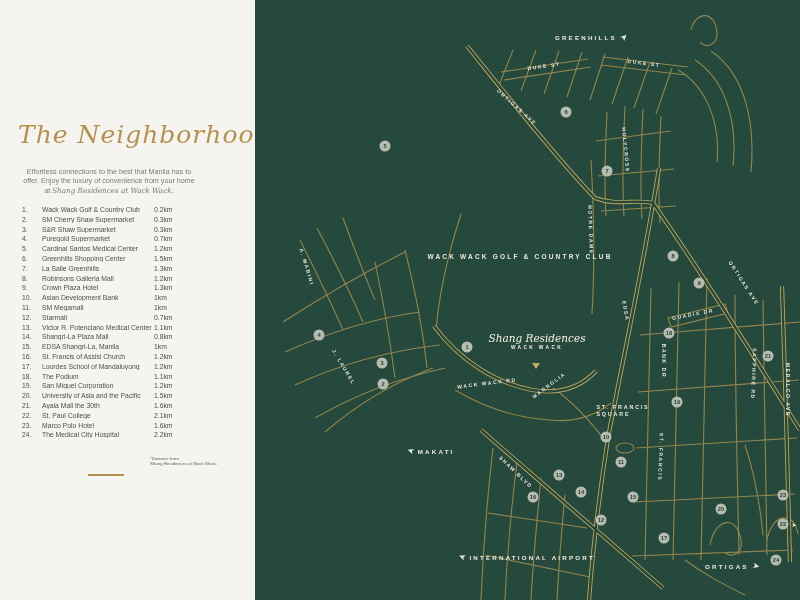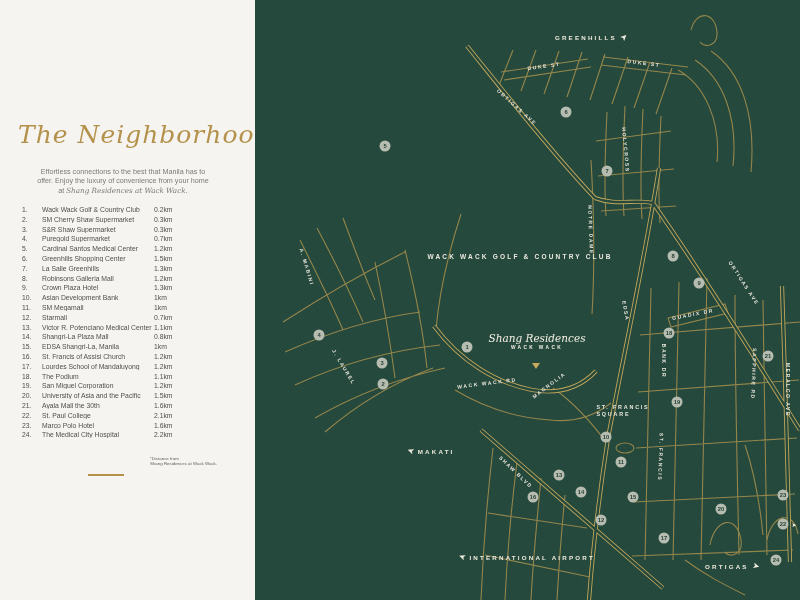--- a/index.html
+++ b/index.html
@@ -10,21 +10,21 @@
   }
   
   .left-panel{position:absolute;left:0;top:0;width:255px;height:600px;background:#f5f4f0;}
   .content{position:absolute;left:18px;top:0;width:182px;height:600px;}
   .page-title{
     position:absolute;top:120px;left:0;width:100%;text-align:center;
     font-family:"DejaVu Serif",serif;font-style:italic;
     font-size:25px;color:#b5924c;letter-spacing:1px;white-space:nowrap;
   }
   .intro{
-    position:absolute;top:167px;left:17px;width:176px;text-align:center;
+    position:absolute;top:167px;left:3px;width:176px;text-align:center;
     font-size:7.2px;line-height:9.4px;color:#7a7a78;
   }
   .intro em{font-family:"DejaVu Serif",serif;}
   .places-list{position:absolute;top:206px;left:4px;width:194px;}
   .row{display:flex;height:9.8px;font-size:6.8px;color:#4f4f4f;align-items:flex-start;}
   .row .no{width:20px;}
   .row .nm{width:112px;white-space:nowrap;overflow:hidden;}
   .row .ds{flex:1;}
   .footnote{
     position:absolute;left:132px;top:456px;width:70px;

